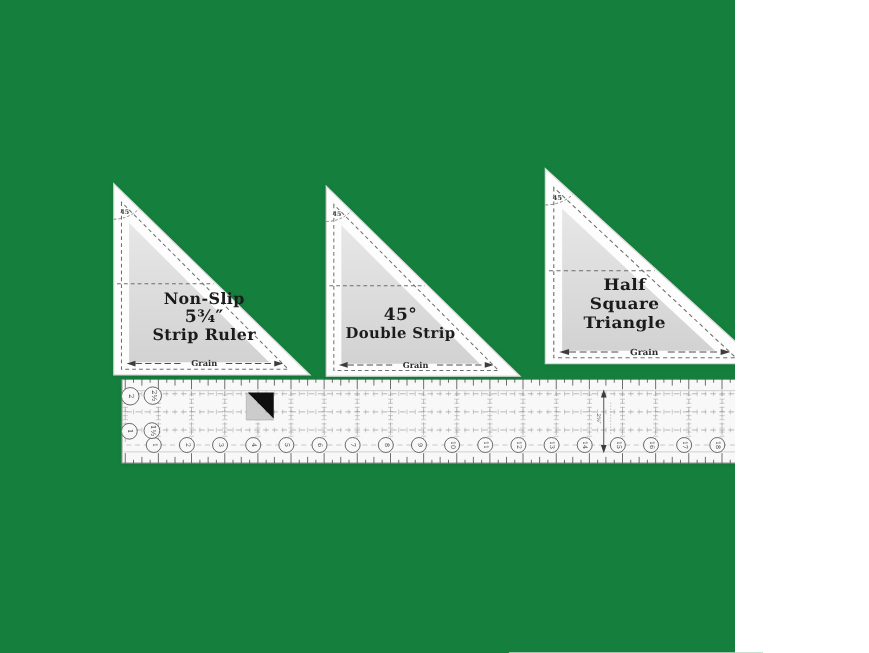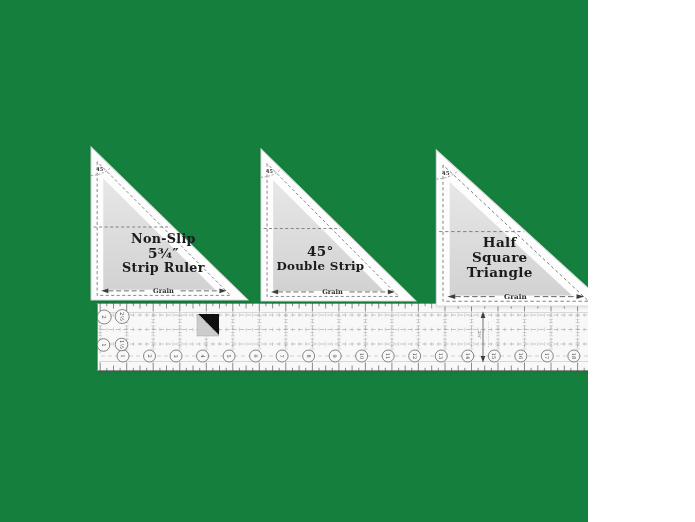--- a/index.html
+++ b/index.html
@@ -5,21 +5,21 @@
 <style>
   html,body{margin:0;padding:0;background:#ffffff;}
   .stage{position:relative;width:588px;height:522px;background:#15803d;overflow:hidden;
          font-family:"DejaVu Serif","Liberation Serif",serif;}
   .piece{position:absolute;}
   .tri{filter:drop-shadow(0 1.5px 1.5px rgba(0,0,0,0.10));z-index:2;}
   .ruler-wrap{left:97px;top:303px;width:516px;height:68px;z-index:1;
               filter:drop-shadow(0 1.5px 1.5px rgba(0,0,0,0.10));}
   .t1{left:88px;top:145px;width:163px;height:158px;}
   .t2{left:258px;top:147px;width:161px;height:157px;}
-  .t3{left:433px;top:148px;width:178px;height:161px;}
+  .t3{left:433px;top:133px;width:178px;height:161px;}
   svg{display:block;width:100%;height:100%;}
   .tri-outer{fill:#fdfdfd;stroke:#dcdcdc;stroke-width:1;}
   .tri-gray{fill:url(#grayGrad);}
   .tri-dash{fill:none;stroke:#6e6e6e;stroke-width:0.8;stroke-dasharray:3 2.4;}
   .tri-mid{fill:none;stroke:#6e6e6e;stroke-width:0.8;stroke-dasharray:3 2.4;}
   .tri-arc{fill:none;stroke:#7a7a7a;stroke-width:0.7;stroke-dasharray:2 1.6;}
   .angle-text{font:bold 5px "DejaVu Serif",serif;fill:#3d3d3d;text-anchor:middle;}
   .tri-label{font-weight:bold;fill:#1b1b1b;text-anchor:middle;letter-spacing:0.3px;}
   .fs-a{font-size:12.5px;} .fs-b{font-size:13.5px;} .fs-c{font-size:11.8px;} .fs-d{font-size:12.2px;}
   .grain-line{stroke:#4d4d4d;stroke-width:0.8;stroke-dasharray:5 2.6;fill:none;}

